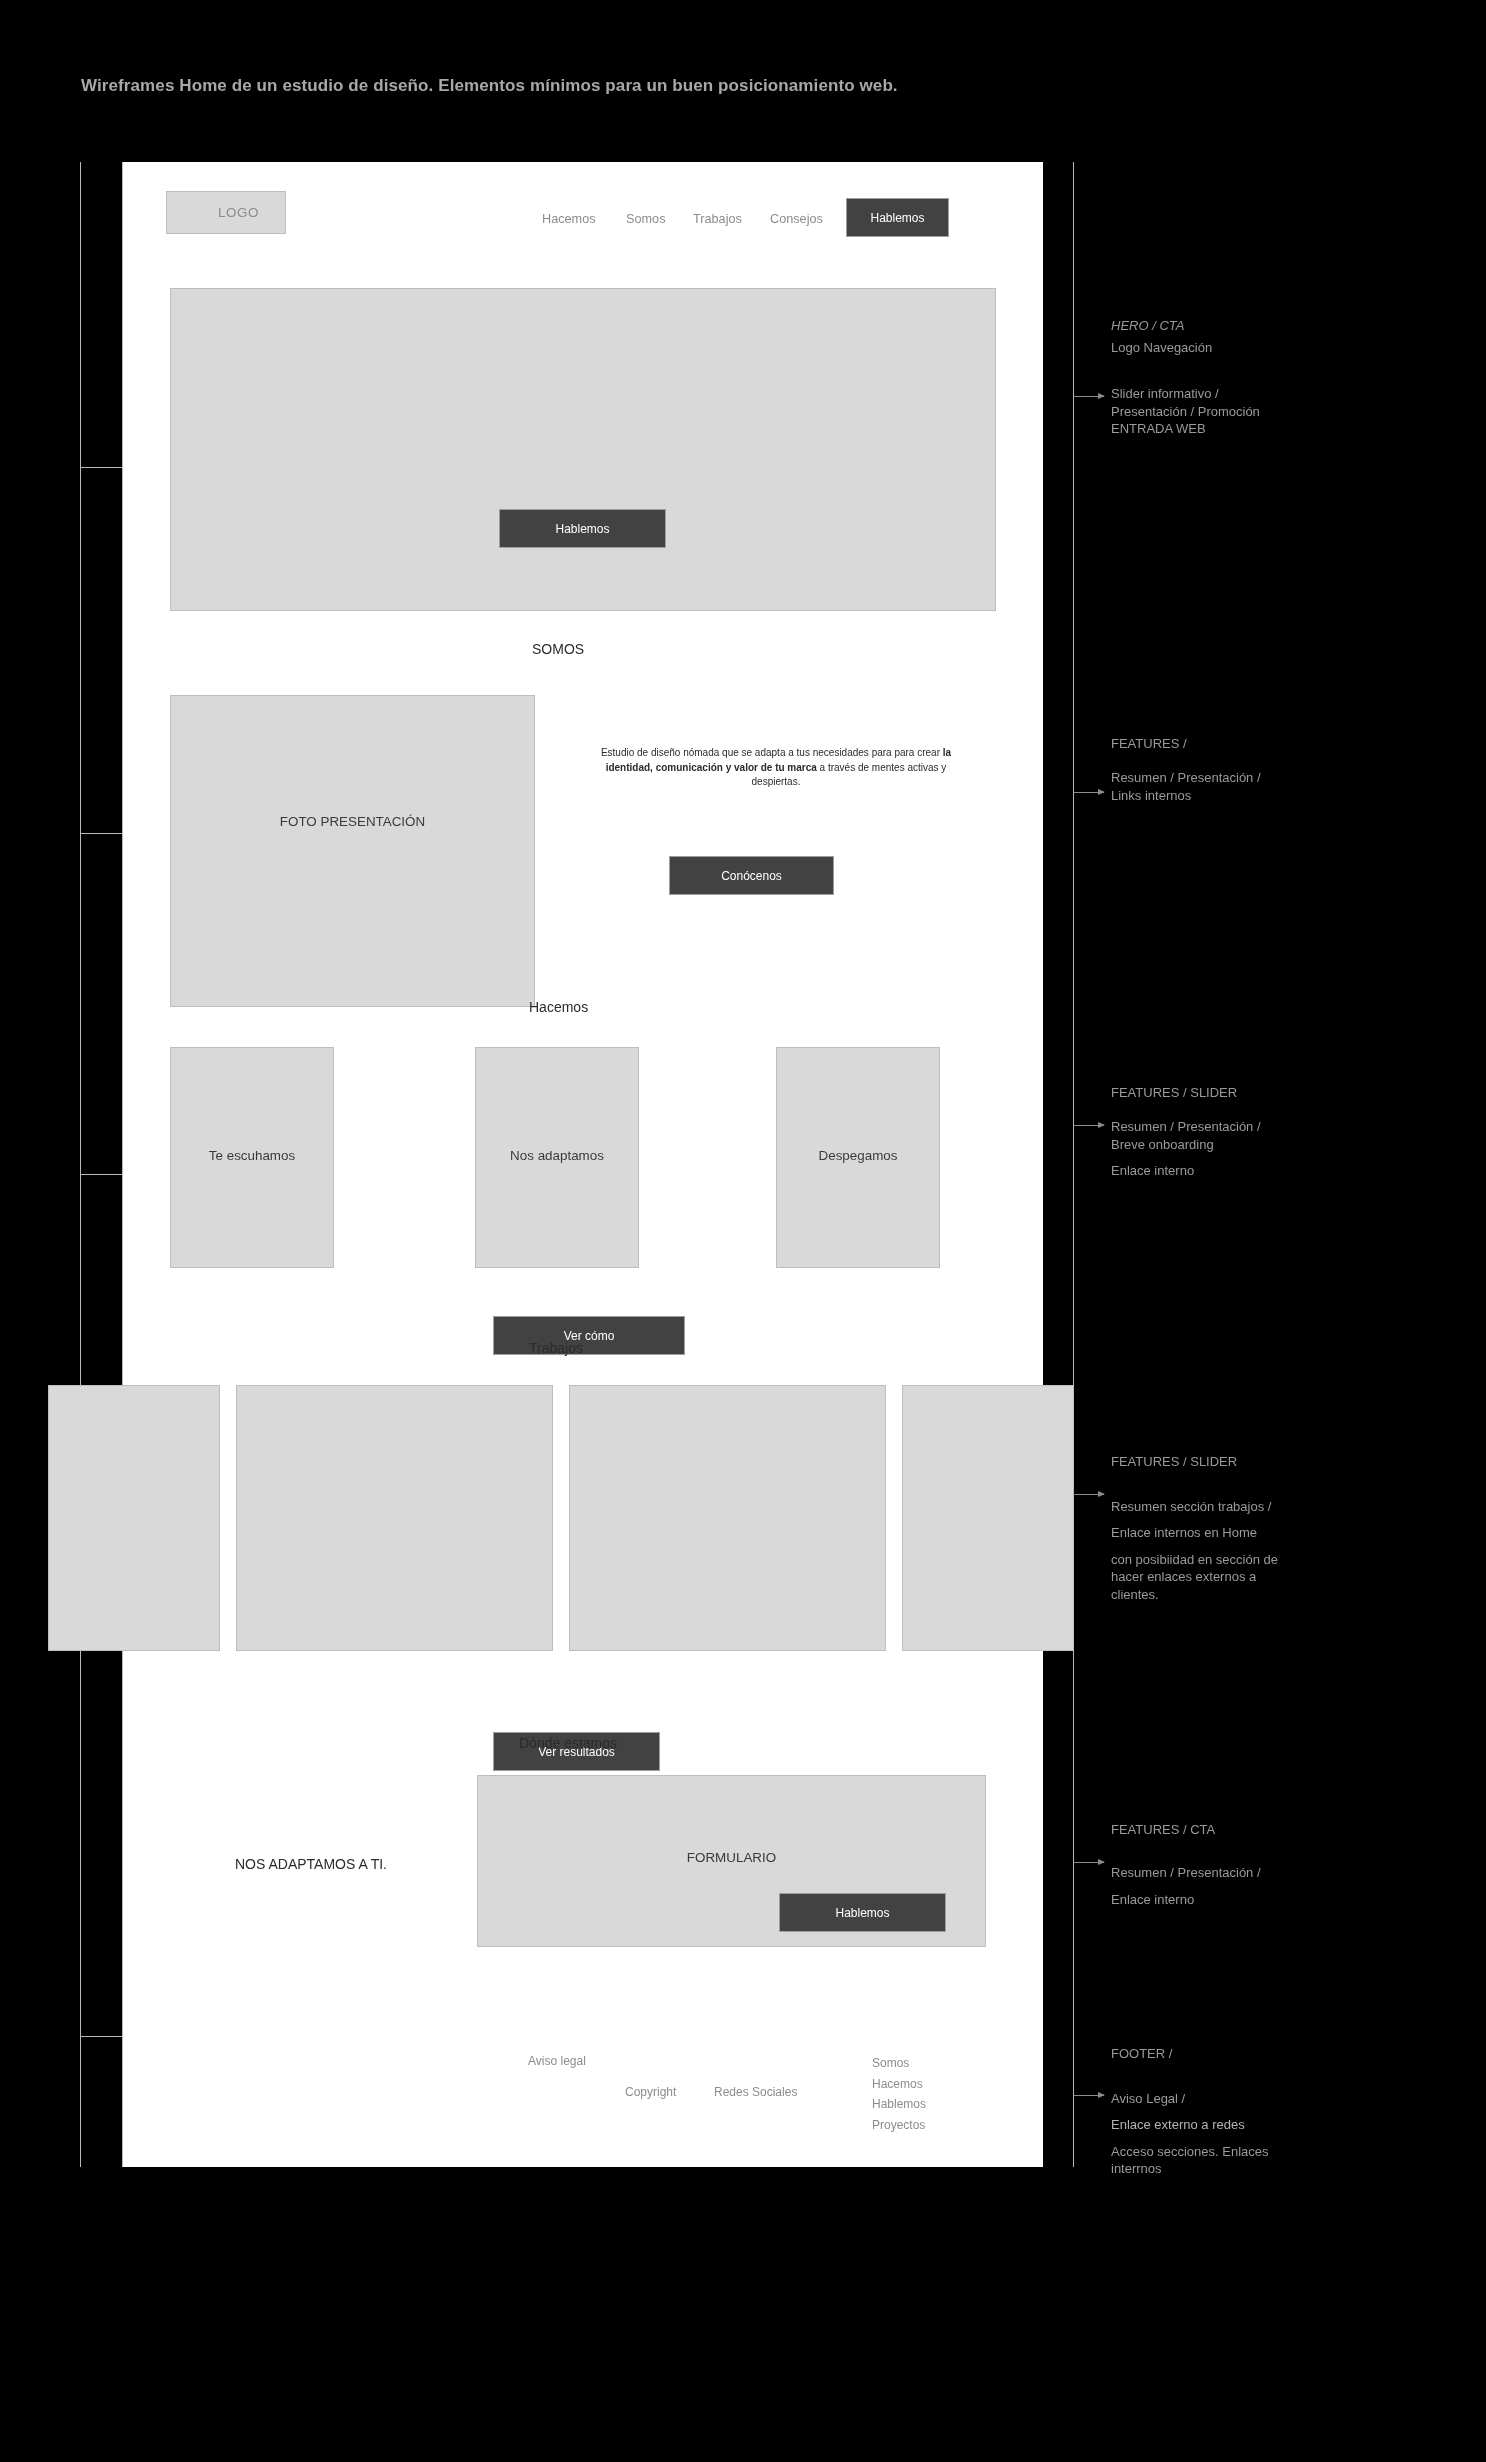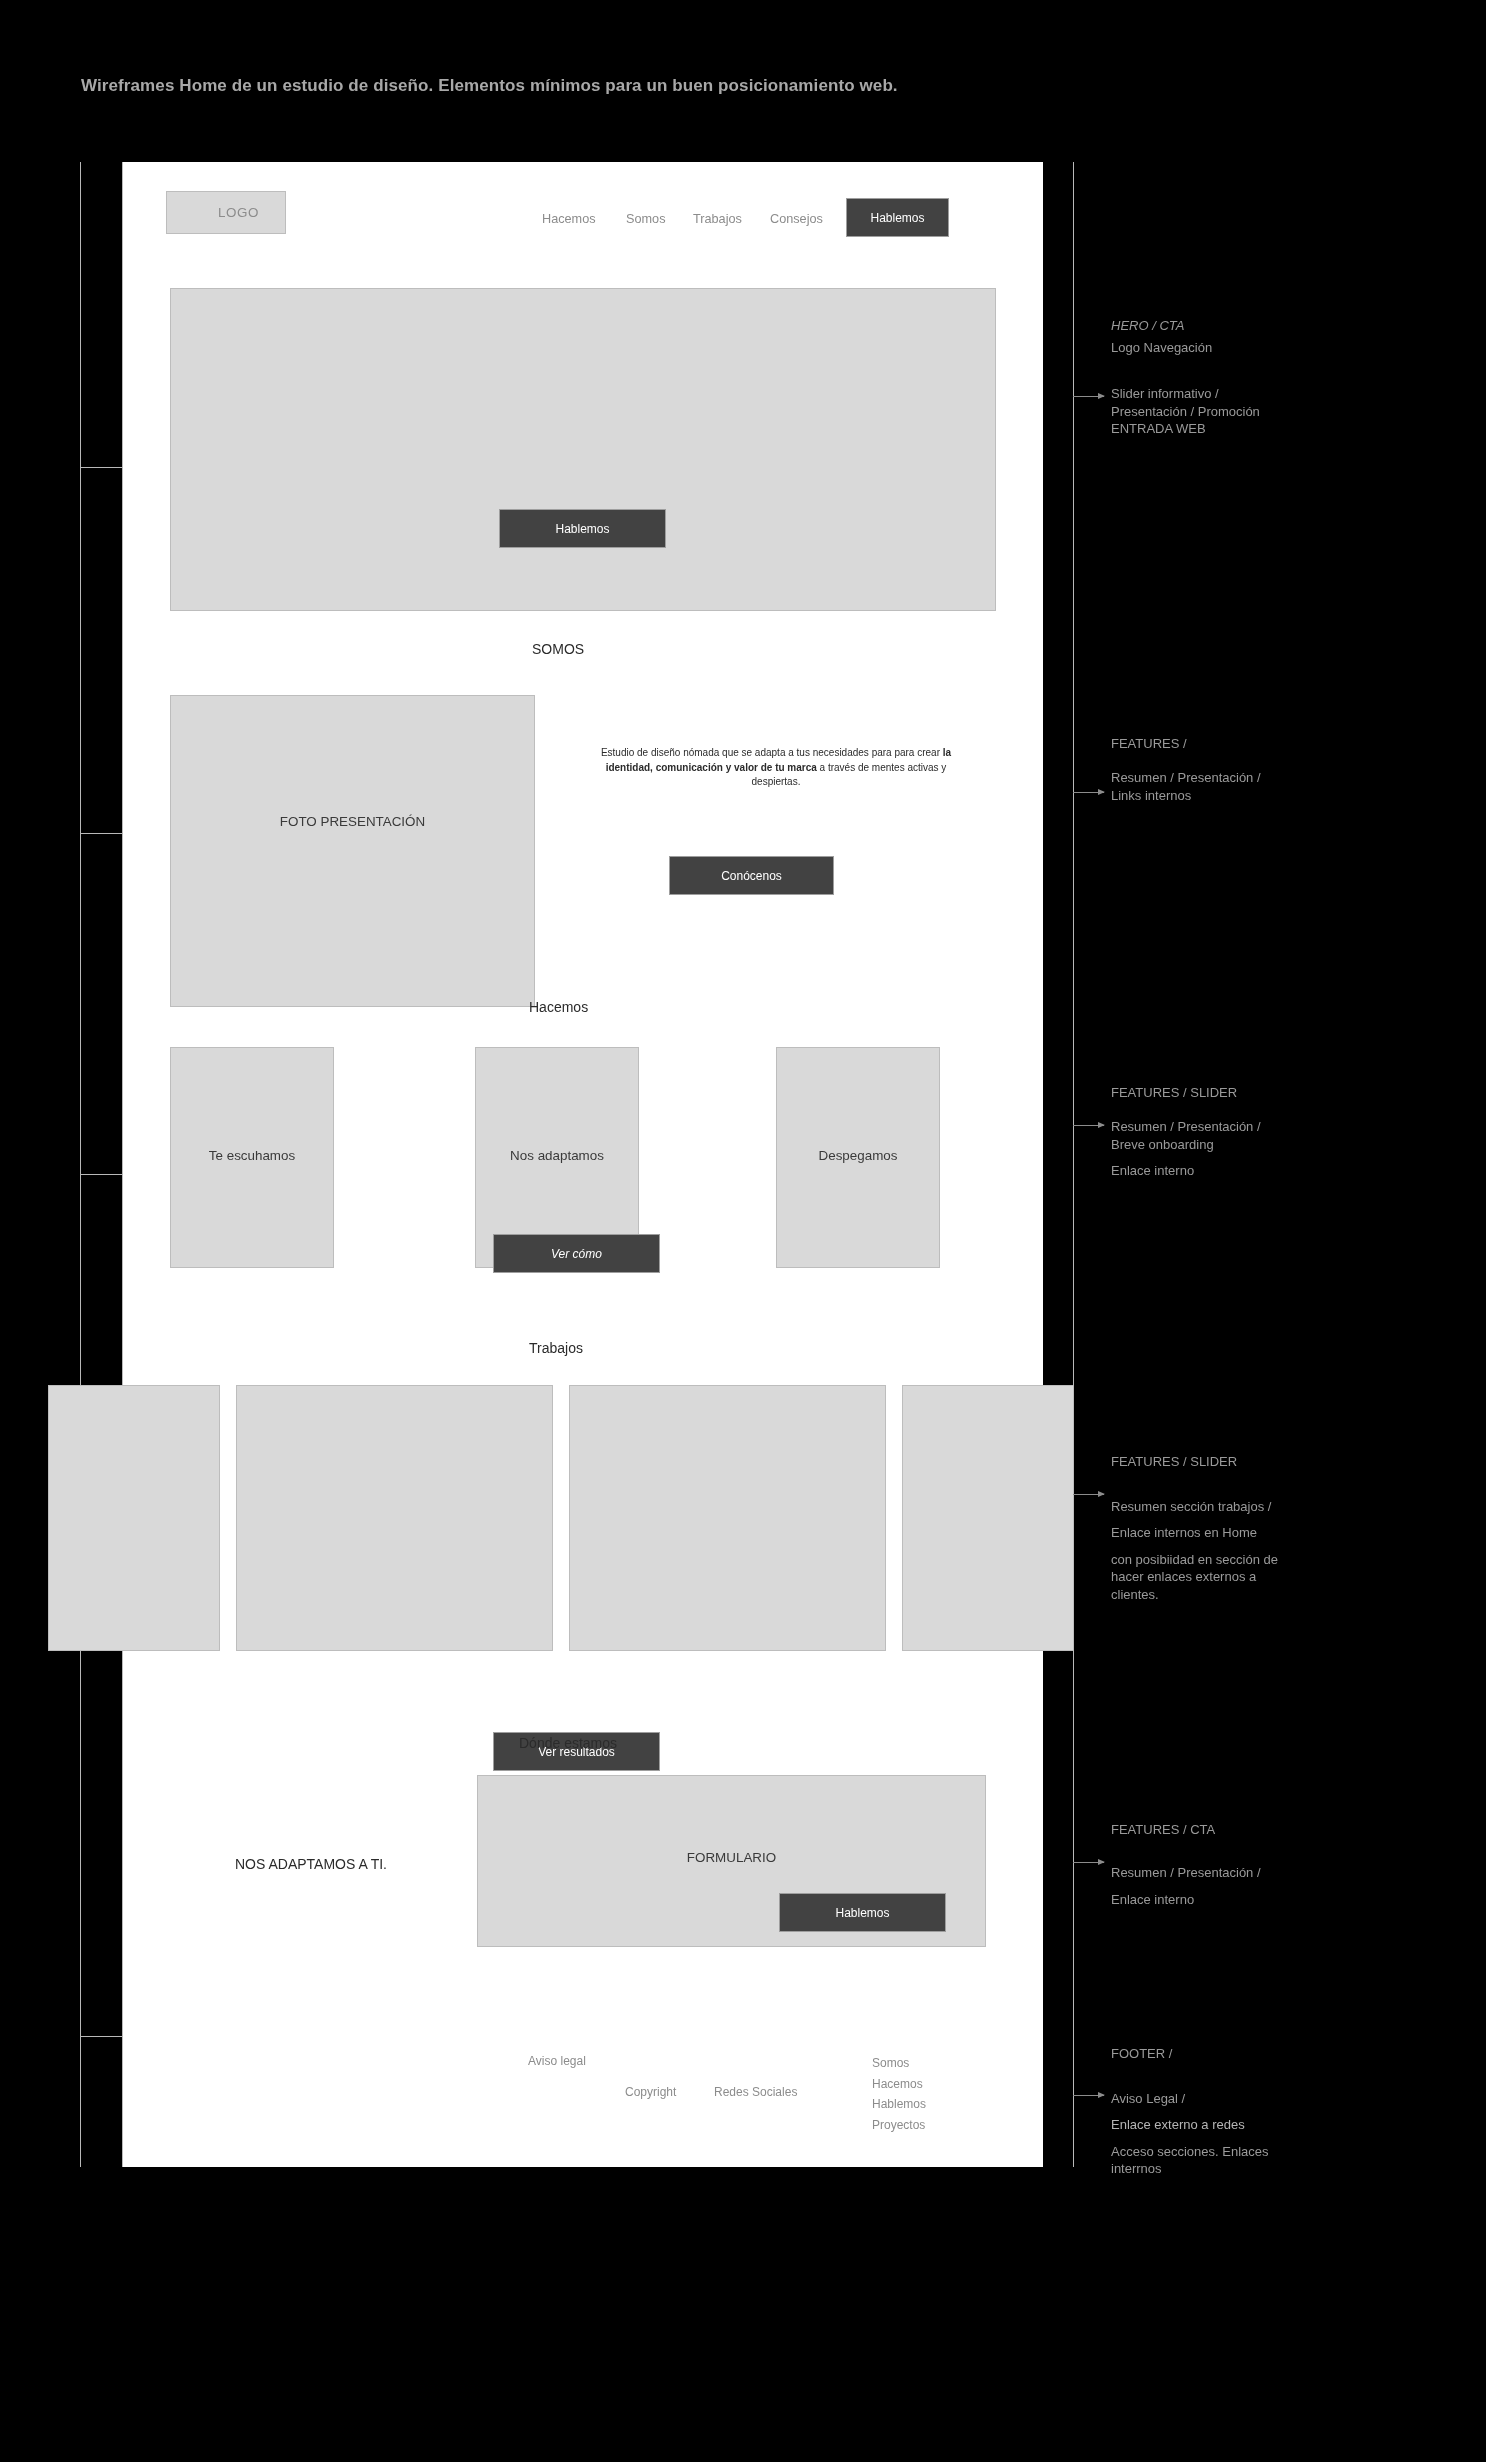--- a/index.html
+++ b/index.html
@@ -240,21 +240,21 @@
     <div class="box" style="left:47px; top:885px; width:164px; height:221px;">
       <div class="box-label" style="top:100px;">Te escuhamos</div>
     </div>
     <div class="box" style="left:352px; top:885px; width:164px; height:221px;">
       <div class="box-label" style="top:100px;">Nos adaptamos</div>
     </div>
     <div class="box" style="left:653px; top:885px; width:164px; height:221px;">
       <div class="box-label" style="top:100px;">Despegamos</div>
     </div>
 
-    <div class="btn" style="left:370px; top:1072px; width:167px; height:39px;font-style:italic;">Ver cómo</div>
+    <div class="btn" style="left:370px; top:1154px; width:192px; height:39px;">Ver cómo</div>
 
     <div class="sec-title" style="left:406px; top:1178px;">Trabajos</div>
 
     <div class="box" style="left:-75px; top:1223px; width:172px; height:266px;">
       <div class="box-label" style="top:124px;"></div>
     </div>
     <div class="box" style="left:113px; top:1223px; width:317px; height:266px;">
       <div class="box-label" style="top:124px;"></div>
     </div>
     <div class="box" style="left:446px; top:1223px; width:317px; height:266px;">

